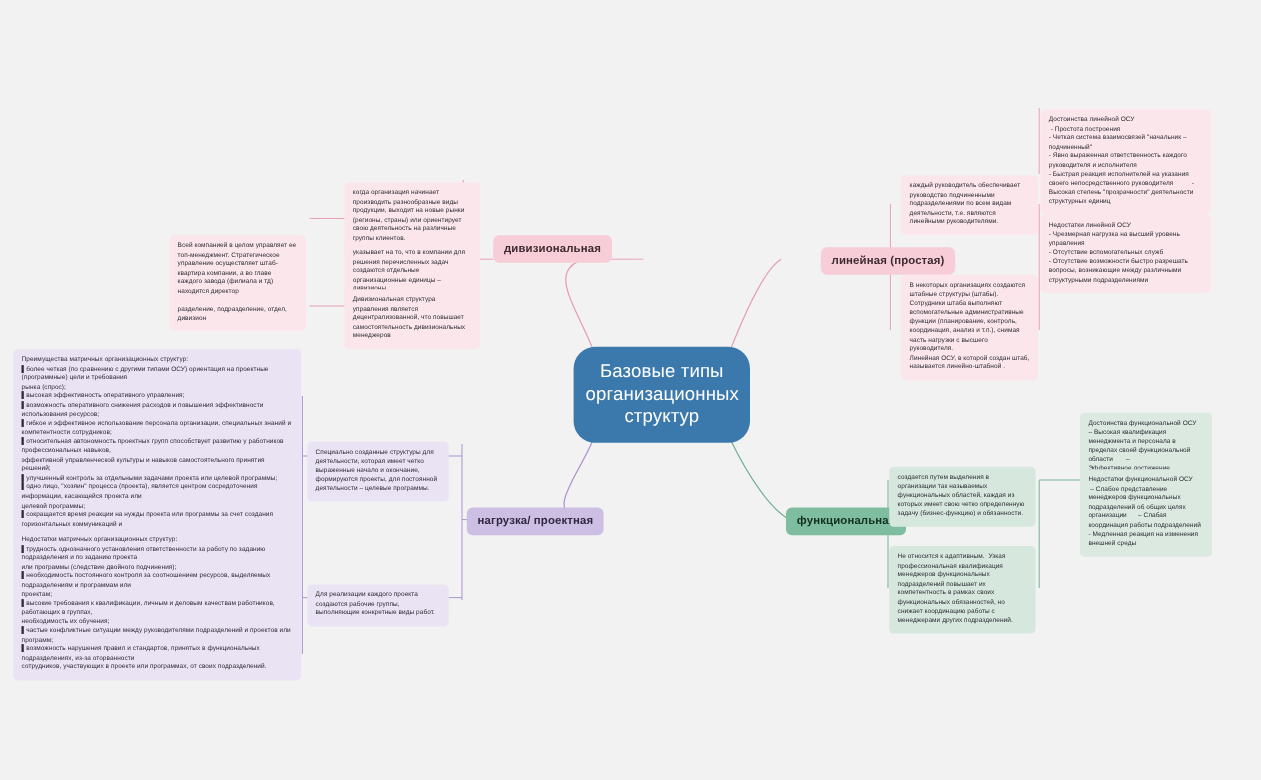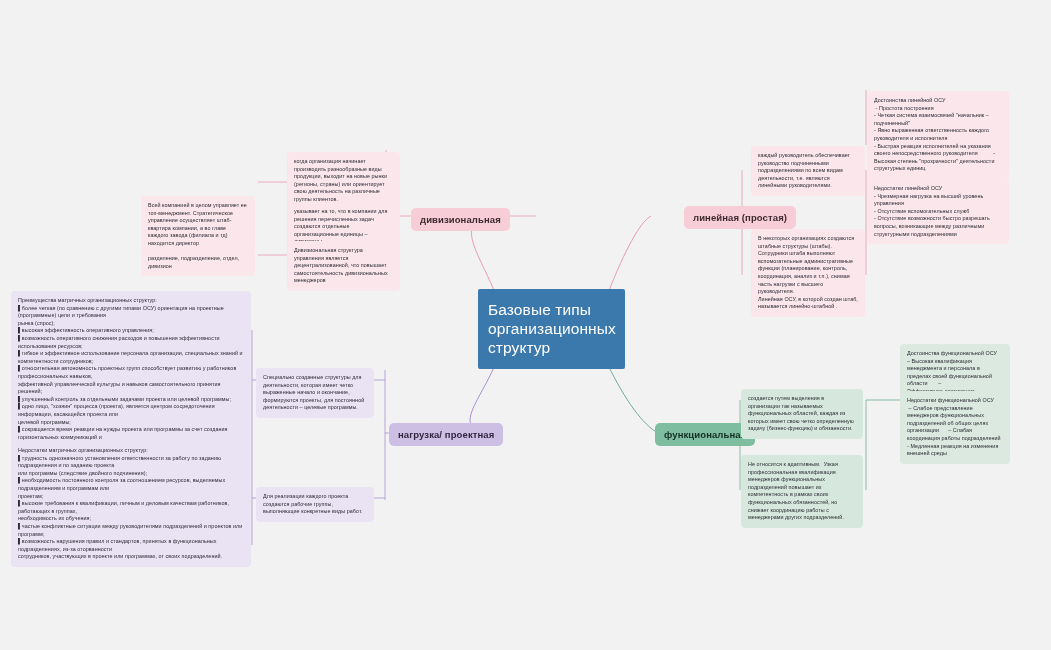--- a/index.html
+++ b/index.html
@@ -23,22 +23,22 @@
     height: 650px;
     pointer-events: none;
   }
   .node {
     position: absolute;
     box-sizing: border-box;
   }
   .central {
     background: #3b78ab;
     color: #ffffff;
-    border-radius: 2px;
-    text-align: left;
+    border-radius: 18px;
+    text-align: center;
     font-size: 15.5px;
     line-height: 19px;
     padding: 11px 10px 12px 10px;
     letter-spacing: 0.1px;
   }
   .pill {
     border-radius: 5px;
     font-size: 9.5px;
     font-weight: bold;
     text-align: center;
@@ -106,21 +106,21 @@
     <path d="M252,330 L252,545" stroke="#a98fd0" stroke-width="0.8" fill="none"></path>
 
     <path d="M724,433 L740,433" stroke="#6fae92" stroke-width="0.8" fill="none"></path>
     <path d="M740,400 L740,490" stroke="#6fae92" stroke-width="0.8" fill="none"></path>
     <path d="M866,400 L866,490" stroke="#6fae92" stroke-width="0.8" fill="none"></path>
     <path d="M866,400 L900,400" stroke="#6fae92" stroke-width="0.8" fill="none"></path>
   </svg>
 
   <div class="node central" style="left:478px; top:289px; width:147px;">Базовые типы организационных структур</div>
 
-  <div class="node pill pill-pink" style="left:411px; top:208px;">дивизиональная</div>
+  <div class="node pill pill-pink" style="left:411px; top:196px;">дивизиональная</div>
 
   <div class="node pill pill-pink" style="left:684px; top:206px;">линейная (простая)</div>
 
   <div class="node pill pill-purple" style="left:389px; top:423px;">нагрузка/ проектная</div>
 
   <div class="node pill pill-green" style="left:655px; top:423px;">функциональная</div>
 
   <div class="node leaf leaf-pink" style="left:141px; top:196px; width:114px;">Всей компанией в целом управляет ее топ-менеджмент. Стратегическое управление осуществляет штаб-квартира компании, а во главе каждого завода (филиала и тд) находится директор</div>
 
   <div class="node leaf leaf-pink" style="left:141px; top:249px; width:114px;">разделение, подразделение, отдел, дивизион</div>

